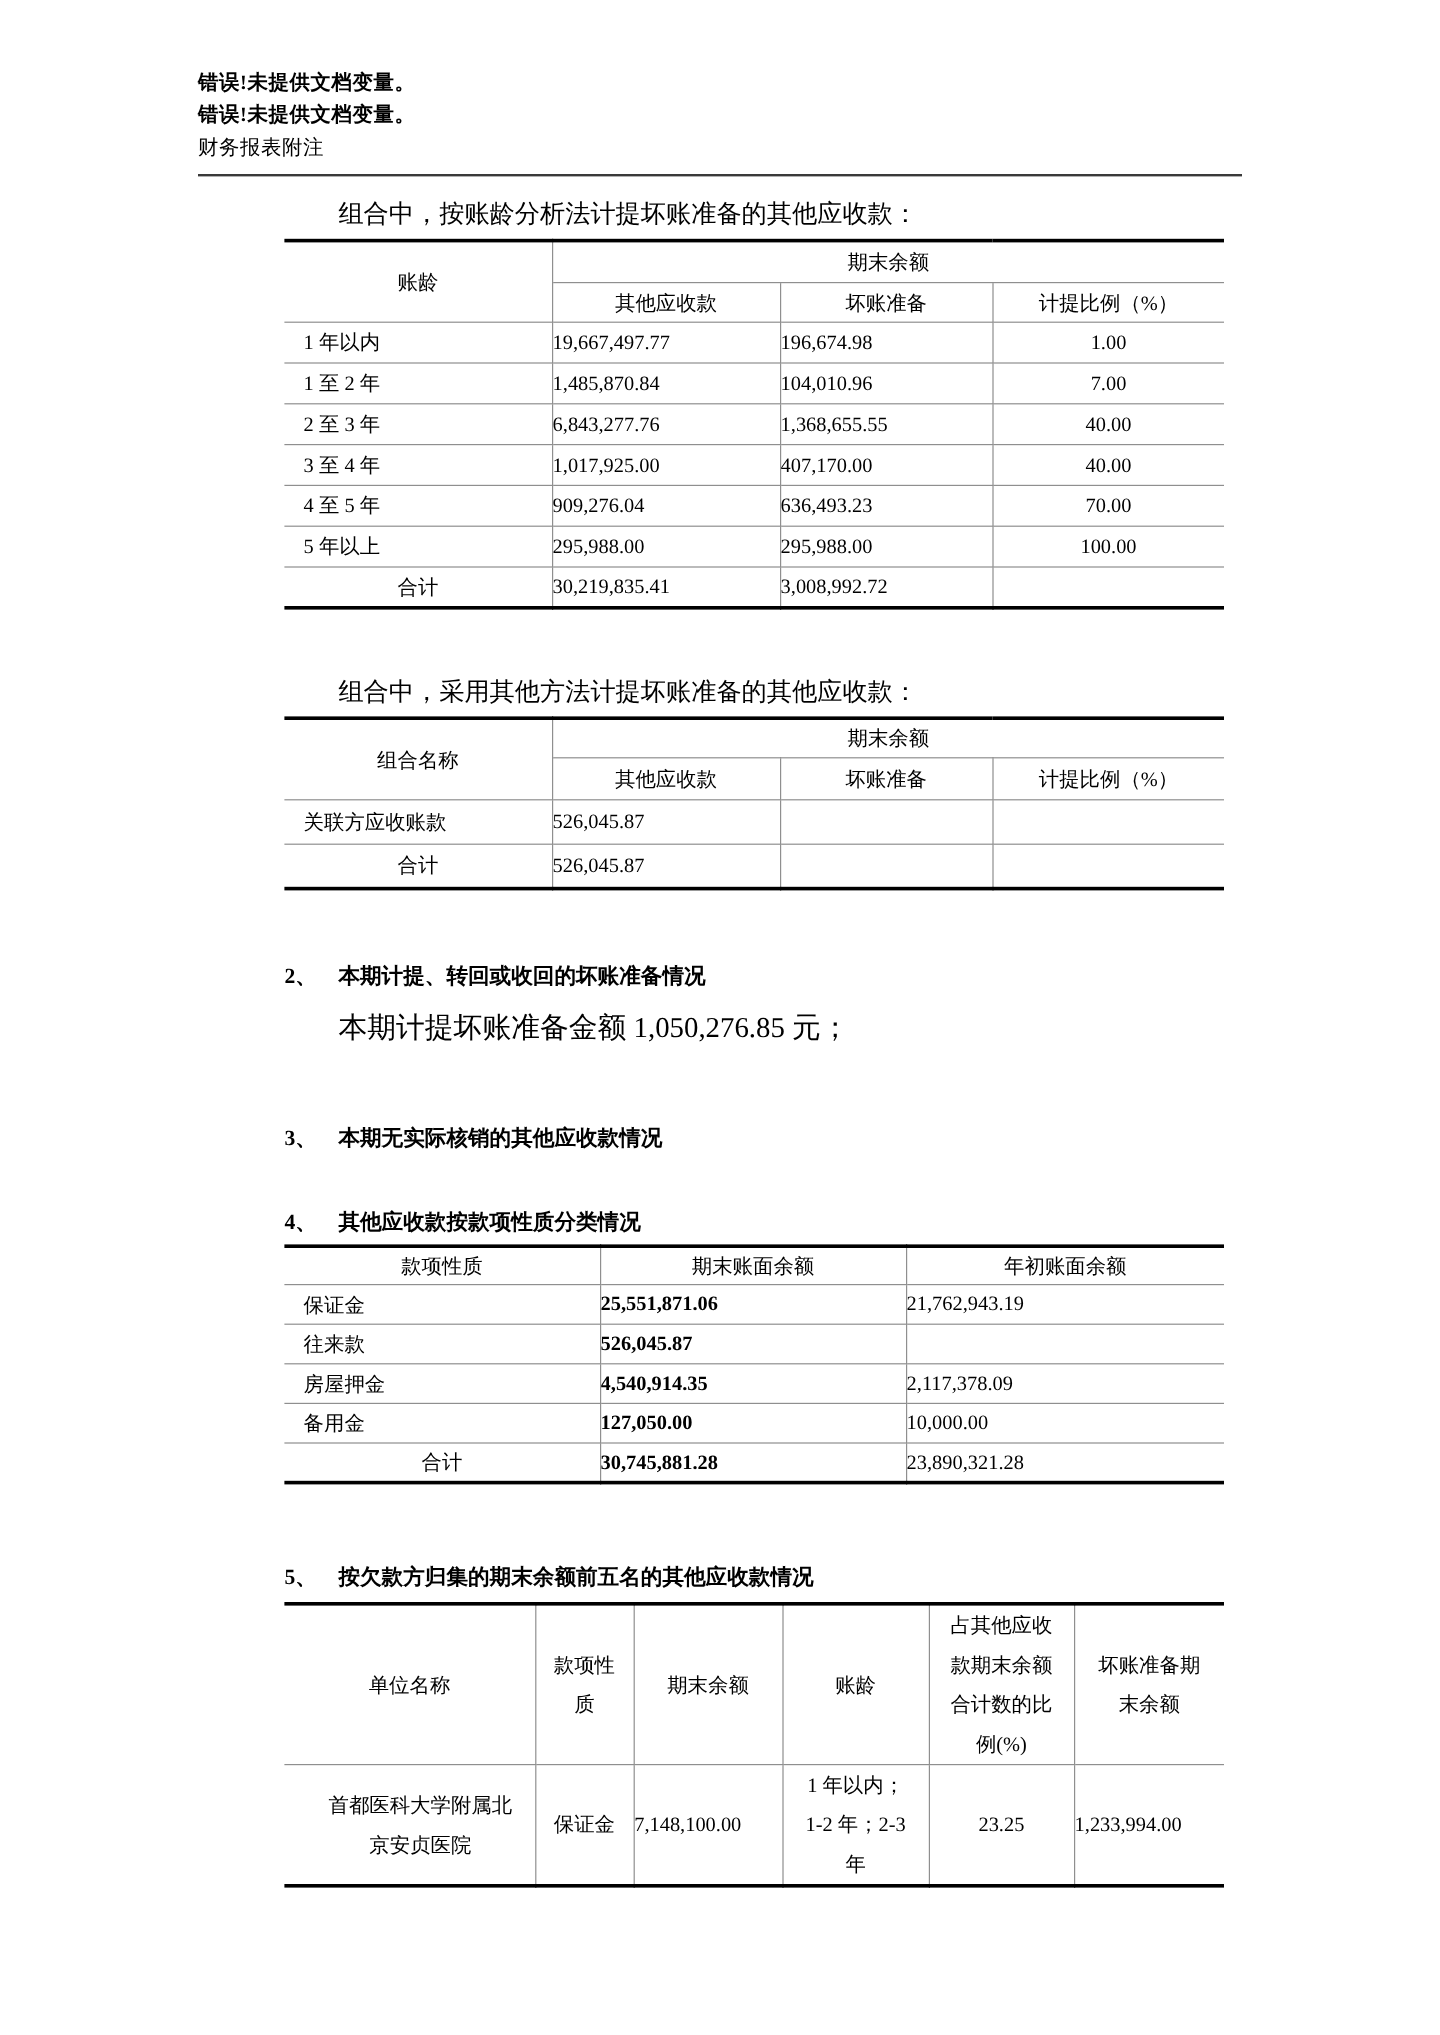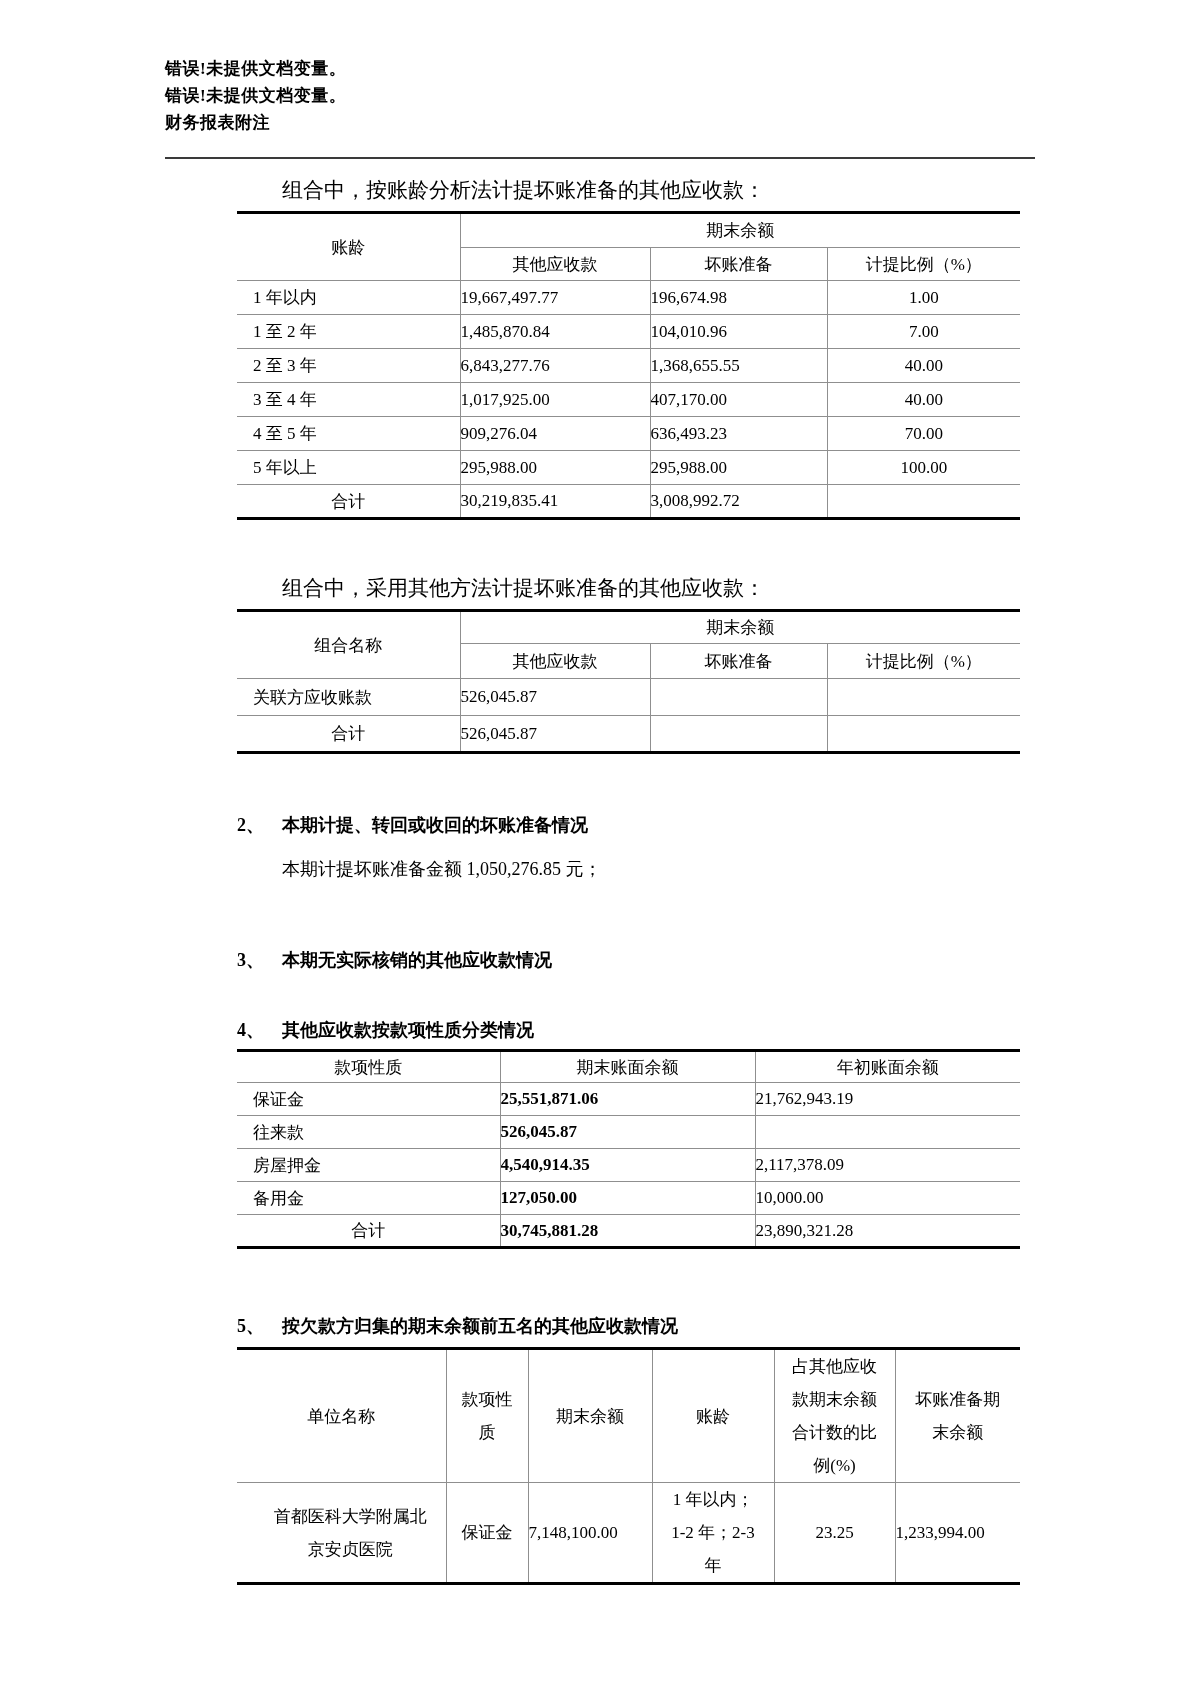--- a/index.html
+++ b/index.html
@@ -3,23 +3,23 @@
 <meta charset="utf-8">
 <style>
   html,body { margin:0; padding:0; background:#e8e8e8; }
   .page {
     width:1200px; height:1696px; background:#ffffff; margin:0 auto;
     box-sizing:border-box; padding:55px 165px 0 165px;
     font-family:"Liberation Serif","DejaVu Serif",serif; color:#000;
     overflow:hidden; position:relative;
   }
   
-  .doc-header { border-bottom:2px solid #3a3a3a; padding-bottom:21px; }
+  .doc-header { border-bottom:2px solid #3a3a3a; padding-bottom:9px; }
   .doc-header .hline { font-size:17px; line-height:27px; font-weight:bold; letter-spacing:0.5px; }
-  .doc-header .hline.plain { font-weight:bold; }
+  .doc-header .hline.plain { font-weight:normal; }
 
   
   .tbl-title { margin:0 0 0 117px; font-size:21px; line-height:26px; }
   .mt-t1 { margin-top:18px; }
   .mt-t2 { margin-top:55px; }
 
   
   table { border-collapse:collapse; table-layout:fixed; margin-left:72px; width:783px;
           font-size:17px; color:#000; }
   table.thick { border-top:3px solid #000; border-bottom:3px solid #000; margin-top:8px; }
@@ -41,21 +41,21 @@
   tr.h37 { height:37px; } tr.h32 { height:32px; }
   tr.h127 { height:127px; } tr.h98 { height:98px; }
 
   
   .sec { display:flex; margin-left:72px; font-size:18px; font-weight:bold; line-height:26px; }
   .sec .sec-num { width:45px; flex:0 0 45px; }
   .sec2 { margin-top:58px; }
   .sec3 { margin-top:64px; }
   .sec4 { margin-top:44px; }
   .sec5 { margin-top:64px; }
-  .body-text { margin:18px 0 0 117px; font-size:18px; line-height:27px; }
+  .body-text { margin:18px 0 0 117px; font-size:24px; line-height:27px; }
 
   .t5cell { line-height:33px; }
 </style>
 </head>
 <body>
 
 <div class="page">
 
   <div class="doc-header">
     <div class="hline">错误!未提供文档变量。</div>

